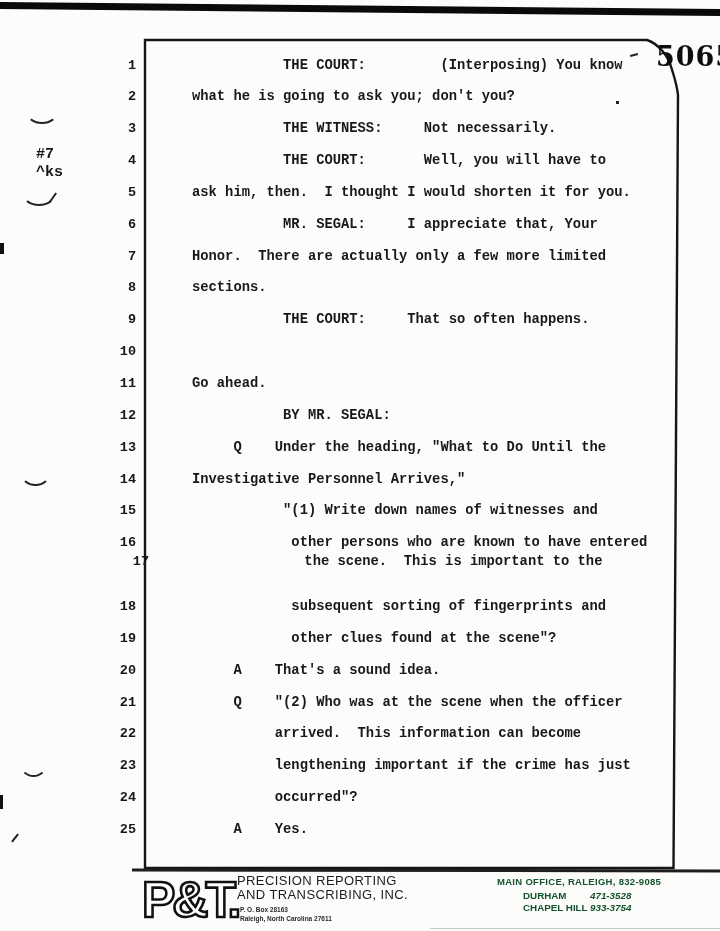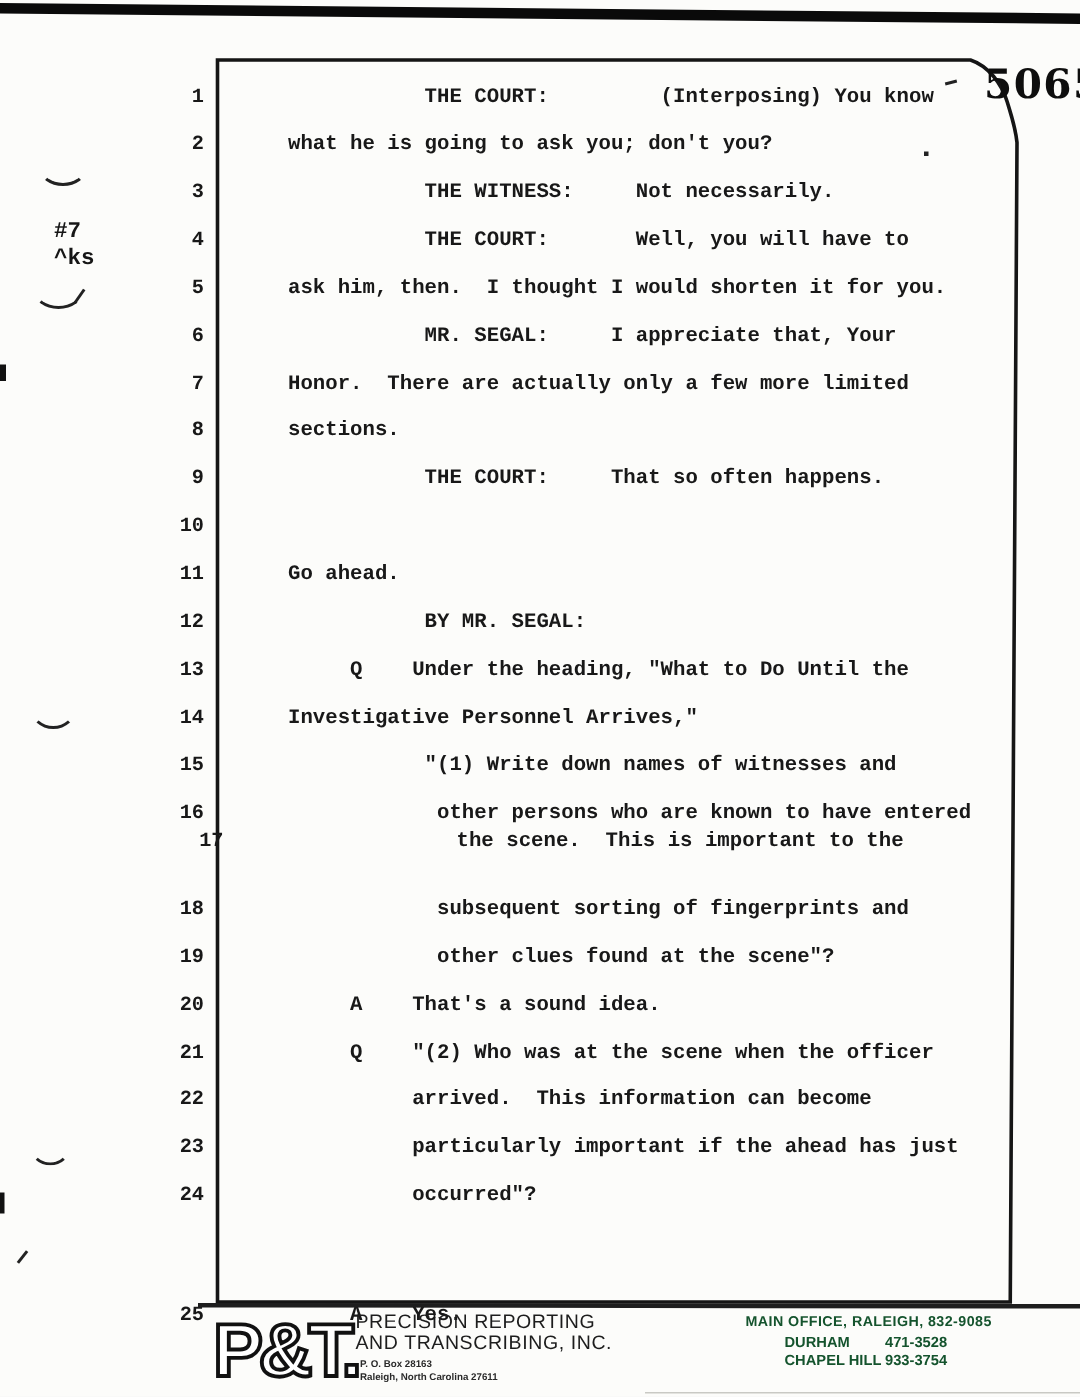--- a/index.html
+++ b/index.html
@@ -82,21 +82,21 @@
     color:#1d1d1d;
   }
   .address{
     position:absolute; left:240px; top:39px;
     font-size:6.5px; font-weight:700; line-height:9px; color:#2a2a2a;
   }
   .offices{ position:absolute; left:497px; top:10px; width:215px; color:#14532d; }
   .main-office{ font-size:9.5px; font-weight:700; letter-spacing:0.3px; }
   .office-row{ position:relative; height:12.8px; font-size:9.8px; font-weight:700; }
   .office-city{ position:absolute; left:26px; top:2.5px; }
-  .office-phone{ position:absolute; left:93px; top:2.5px; }
+  .office-phone{ position:absolute; left:93px; top:2.5px;font-style:italic; }
   .offices .office-row:first-of-type{ margin-top:4px; }
 
   .speck{ position:absolute; background:#222; }
 </style>
 </head>
 <body>
 
 <div id="page">
 
   <div class="scan-bar-top"></div>
@@ -204,27 +204,27 @@
       <div class="t-row" style="top: 686.5px;">
         <span class="t-num">21</span>
         <span class="t-text">     Q    "(2) Who was at the scene when the officer</span>
       </div>
       <div class="t-row" style="top: 718.35px;">
         <span class="t-num">22</span>
         <span class="t-text">          arrived.  This information can become</span>
       </div>
       <div class="t-row" style="top: 750.2px;">
         <span class="t-num">23</span>
-        <span class="t-text">          particularly important if the ahead has just</span>
+        <span class="t-text">          lengthening important if the crime has just</span>
       </div>
       <div class="t-row" style="top: 782.05px;">
         <span class="t-num">24</span>
         <span class="t-text">          occurred"?</span>
       </div>
-      <div class="t-row" style="top: 813.9px; margin-top: 48px;">
+      <div class="t-row" style="top: 813.9px;">
         <span class="t-num">25</span>
         <span class="t-text">     A    Yes.</span>
       </div>
     </div>
 
   <div class="scan-streak-bottom"></div>
 
   <div class="footer">
     <svg class="logo-svg" width="100" height="60" viewBox="0 0 100 60">
       <text x="1" y="46" font-family="Liberation Sans, sans-serif" font-weight="bold" font-size="50" letter-spacing="-3" fill="#ffffff" stroke="#111" stroke-width="2.6">P&amp;T.</text>

